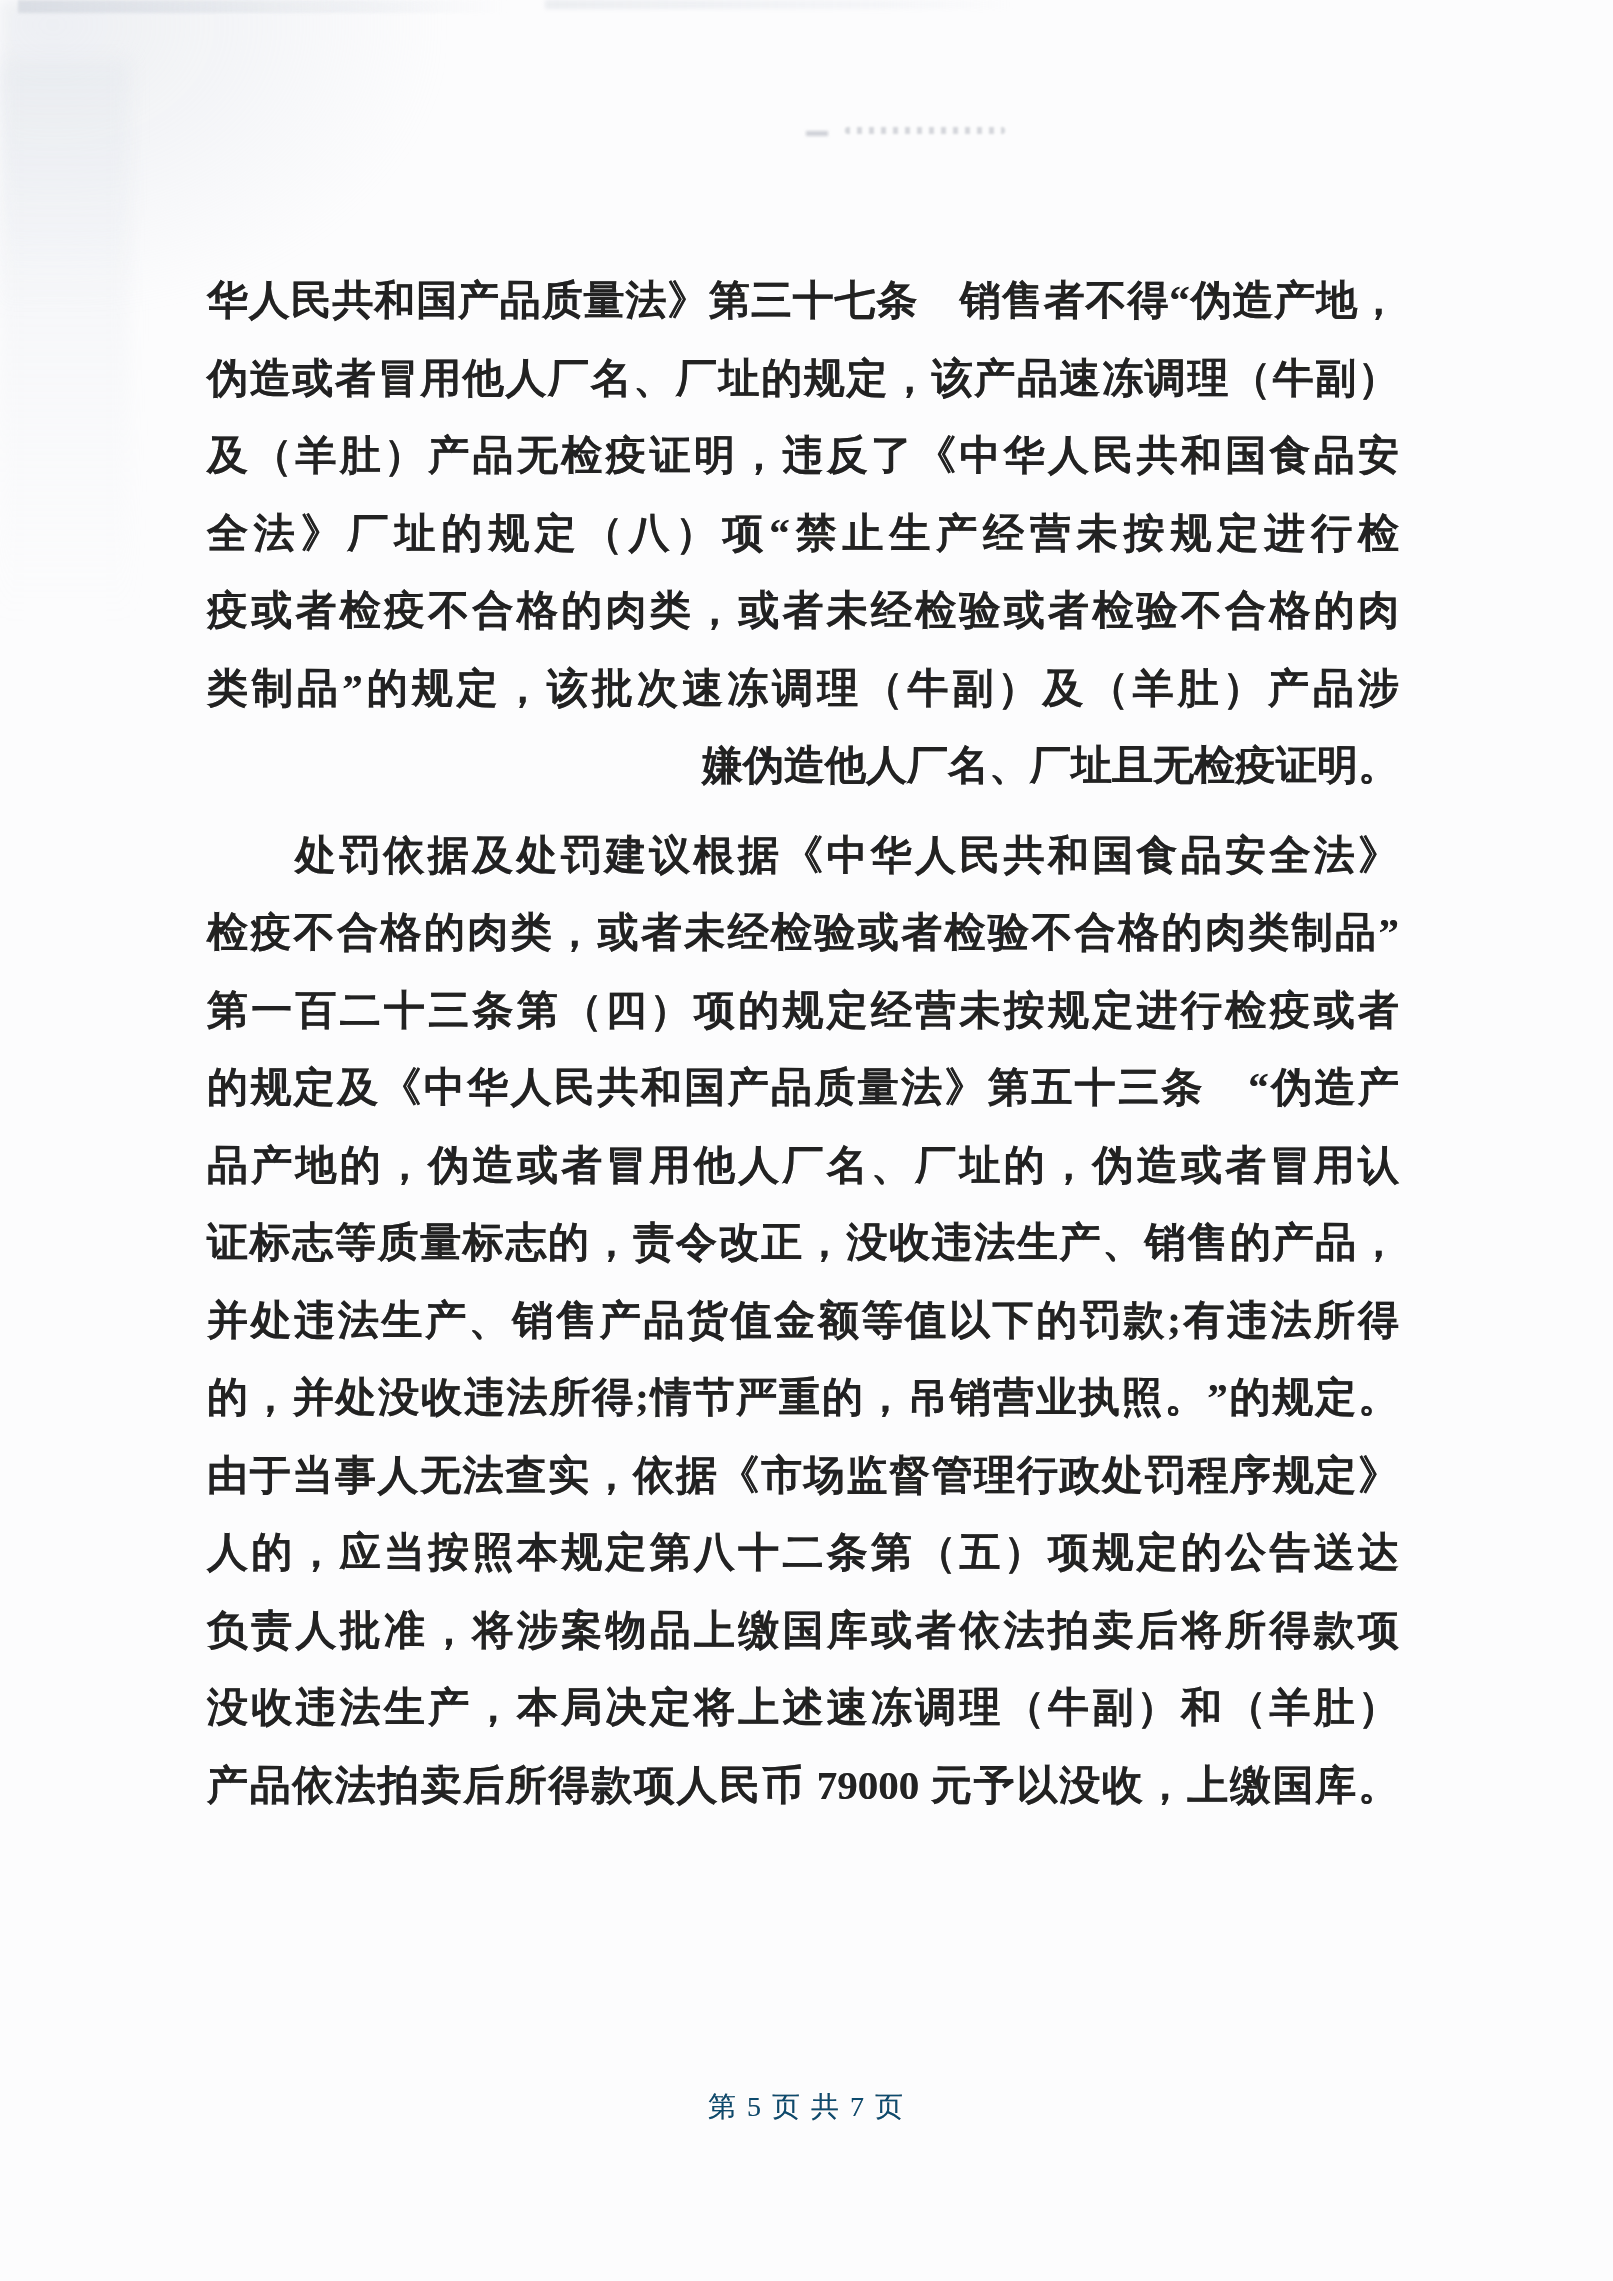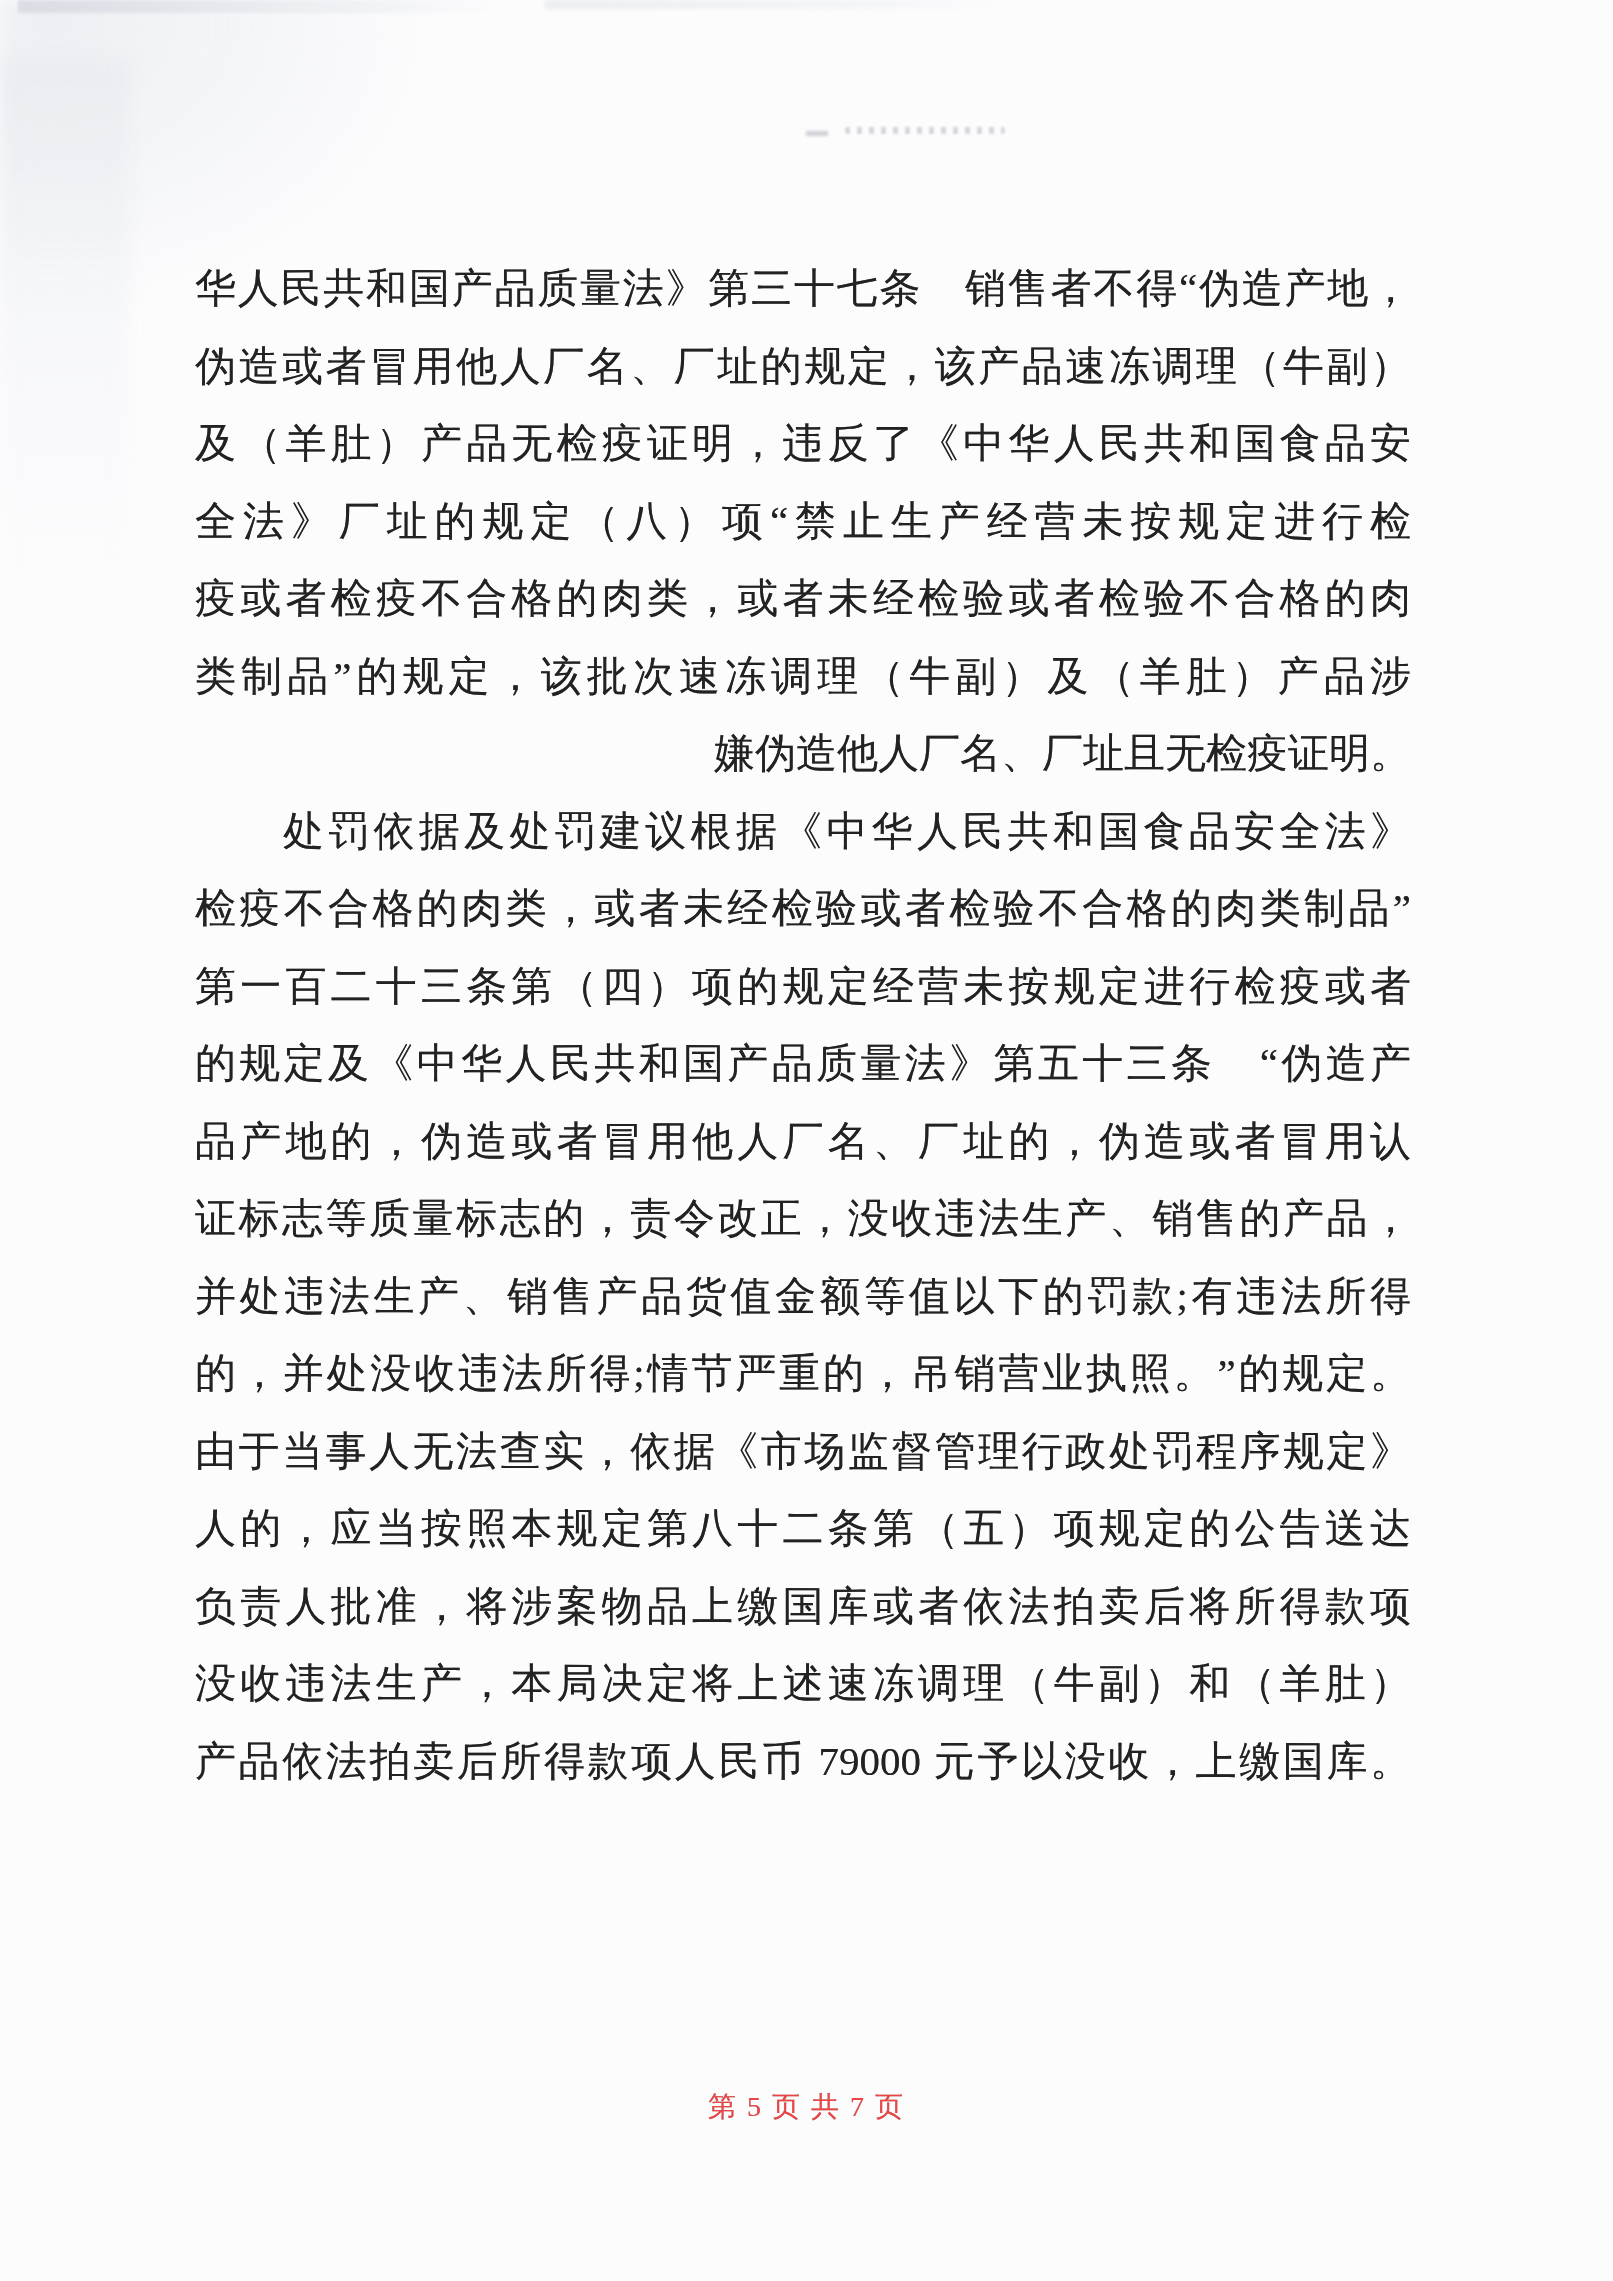--- a/index.html
+++ b/index.html
@@ -47,21 +47,21 @@
 
   
   .doc{
     position:absolute;
     left:195px;top:250px;
     width:1216px;
     font-size:41px;
     color:#222222;
     text-shadow:0 0 .6px rgba(25,25,25,.55);
   }
-  .paragraph{margin:0;padding:0;}
+  .paragraph{margin:12px;padding:0;font-weight:bold;}
   .line{
     height:77.5px;
     line-height:77.5px;
     text-align:right;
   }
   .line.justify{
     text-align:justify;
     text-align-last:justify;
   }
   .line.indent{
@@ -69,21 +69,21 @@
   }
 
   
   .footer{
     position:absolute;
     left:0;top:2088px;
     width:1613px;
     text-align:center;
     font-size:28px;
     letter-spacing:2px;
-    color:#ef4444;
+    color:#0c4a6e;
     text-shadow:0 0 .5px rgba(40,40,40,.5);
   }
 </style>
 </head>
 <body style="background: rgb(252, 252, 253);">
 
 <div class="art art-top1"></div>
 <div class="art art-top2"></div>
 <div class="art art-corner"></div>
 <div class="art art-left"></div>

